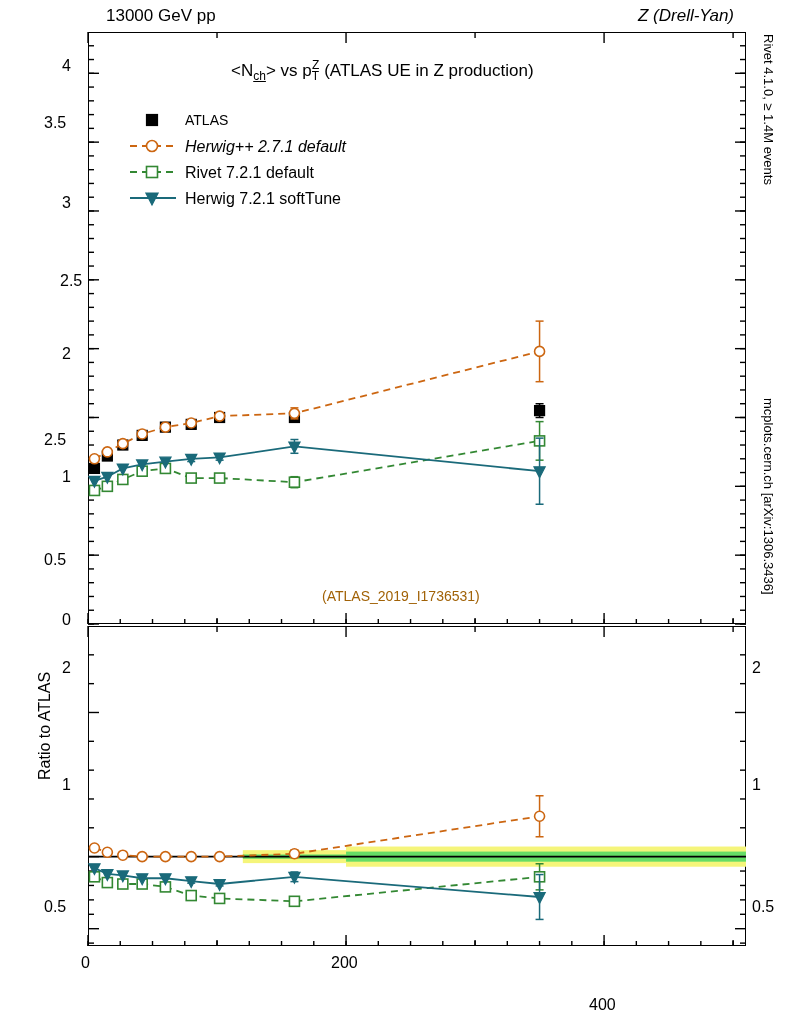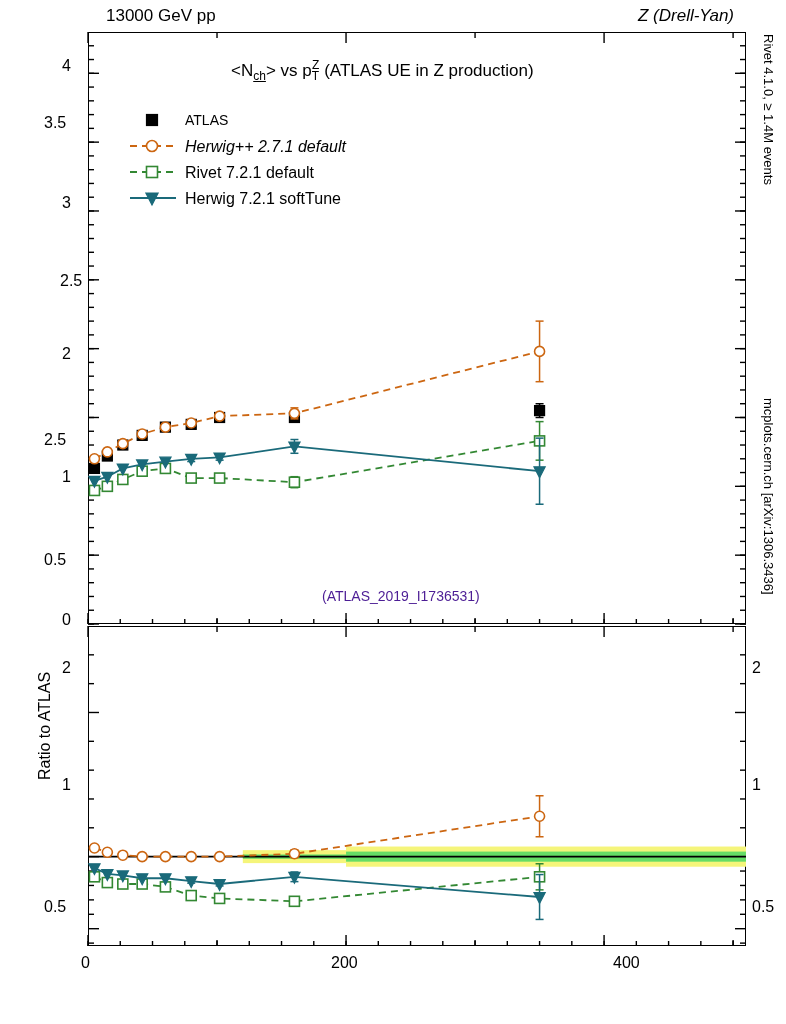--- a/index.html
+++ b/index.html
@@ -7,21 +7,21 @@
   #root{position:relative;width:786px;height:808px;}
   .abs{position:absolute;}
   .txt{font-family:"Liberation Sans",sans-serif;color:#000;white-space:nowrap;}
   .hdr{font-size:17px;}
   .axlab{font-size:16px;}
   .ticklab{font-size:16px;}
   .small{font-size:13px;}
   .vert{transform-origin:0 0;}
   .frame{position:absolute;border:1.6px solid #000;box-sizing:border-box;}
   svg{position:absolute;left:0;top:0;overflow:visible;}
-  .grey{color:#4c1d95;}
+  .grey{color:#a16207;}
 </style>
 </head>
 <body>
 
 <div id="root">
 
   <div class="abs txt hdr" style="left:106px;top:6px;">13000 GeV pp</div>
   <div class="abs txt hdr" style="right:52px;top:6px;font-style:italic;">Z (Drell-Yan)</div>
 
   <div class="abs" style="left:760px;top:34px;width:20px;height:250px;">
@@ -58,21 +58,21 @@
   <div class="abs txt ticklab" style="left:44px;top:898px;">0.5</div>
   <div class="abs txt ticklab" style="left:62px;top:776px;">1</div>
   <div class="abs txt ticklab" style="left:62px;top:659px;">2</div>
 
   <div class="abs txt ticklab" style="left:752px;top:898px;">0.5</div>
   <div class="abs txt ticklab" style="left:752px;top:776px;">1</div>
   <div class="abs txt ticklab" style="left:752px;top:659px;">2</div>
 
   <div class="abs txt ticklab" style="left:81px;top:954px;">0</div>
   <div class="abs txt ticklab" style="left:331px;top:954px;">200</div>
-  <div class="abs txt ticklab" style="left:589px;top:954px;margin-left:24px;">400</div>
+  <div class="abs txt ticklab" style="left:589px;top:996px;">400</div>
 
   <div class="abs txt" style="left:185px;top:112px;font-size:14px;">ATLAS</div>
   <div class="abs txt" style="left:185px;top:138px;font-size:16px;font-style:italic;">Herwig++ 2.7.1 default</div>
   <div class="abs txt" style="left:185px;top:164px;font-size:16px;">Rivet 7.2.1 default</div>
   <div class="abs txt" style="left:185px;top:190px;font-size:16px;">Herwig 7.2.1 softTune</div>
 
   <svg id="plot-svg" width="786" height="1024">
       <line x1="88" y1="624" x2="99" y2="624" stroke="#000" stroke-width="1.4"></line>
       <line x1="746" y1="624" x2="735" y2="624" stroke="#000" stroke-width="1.4"></line>
       <line x1="88" y1="555.1627906976744" x2="99" y2="555.1627906976744" stroke="#000" stroke-width="1.4"></line>

